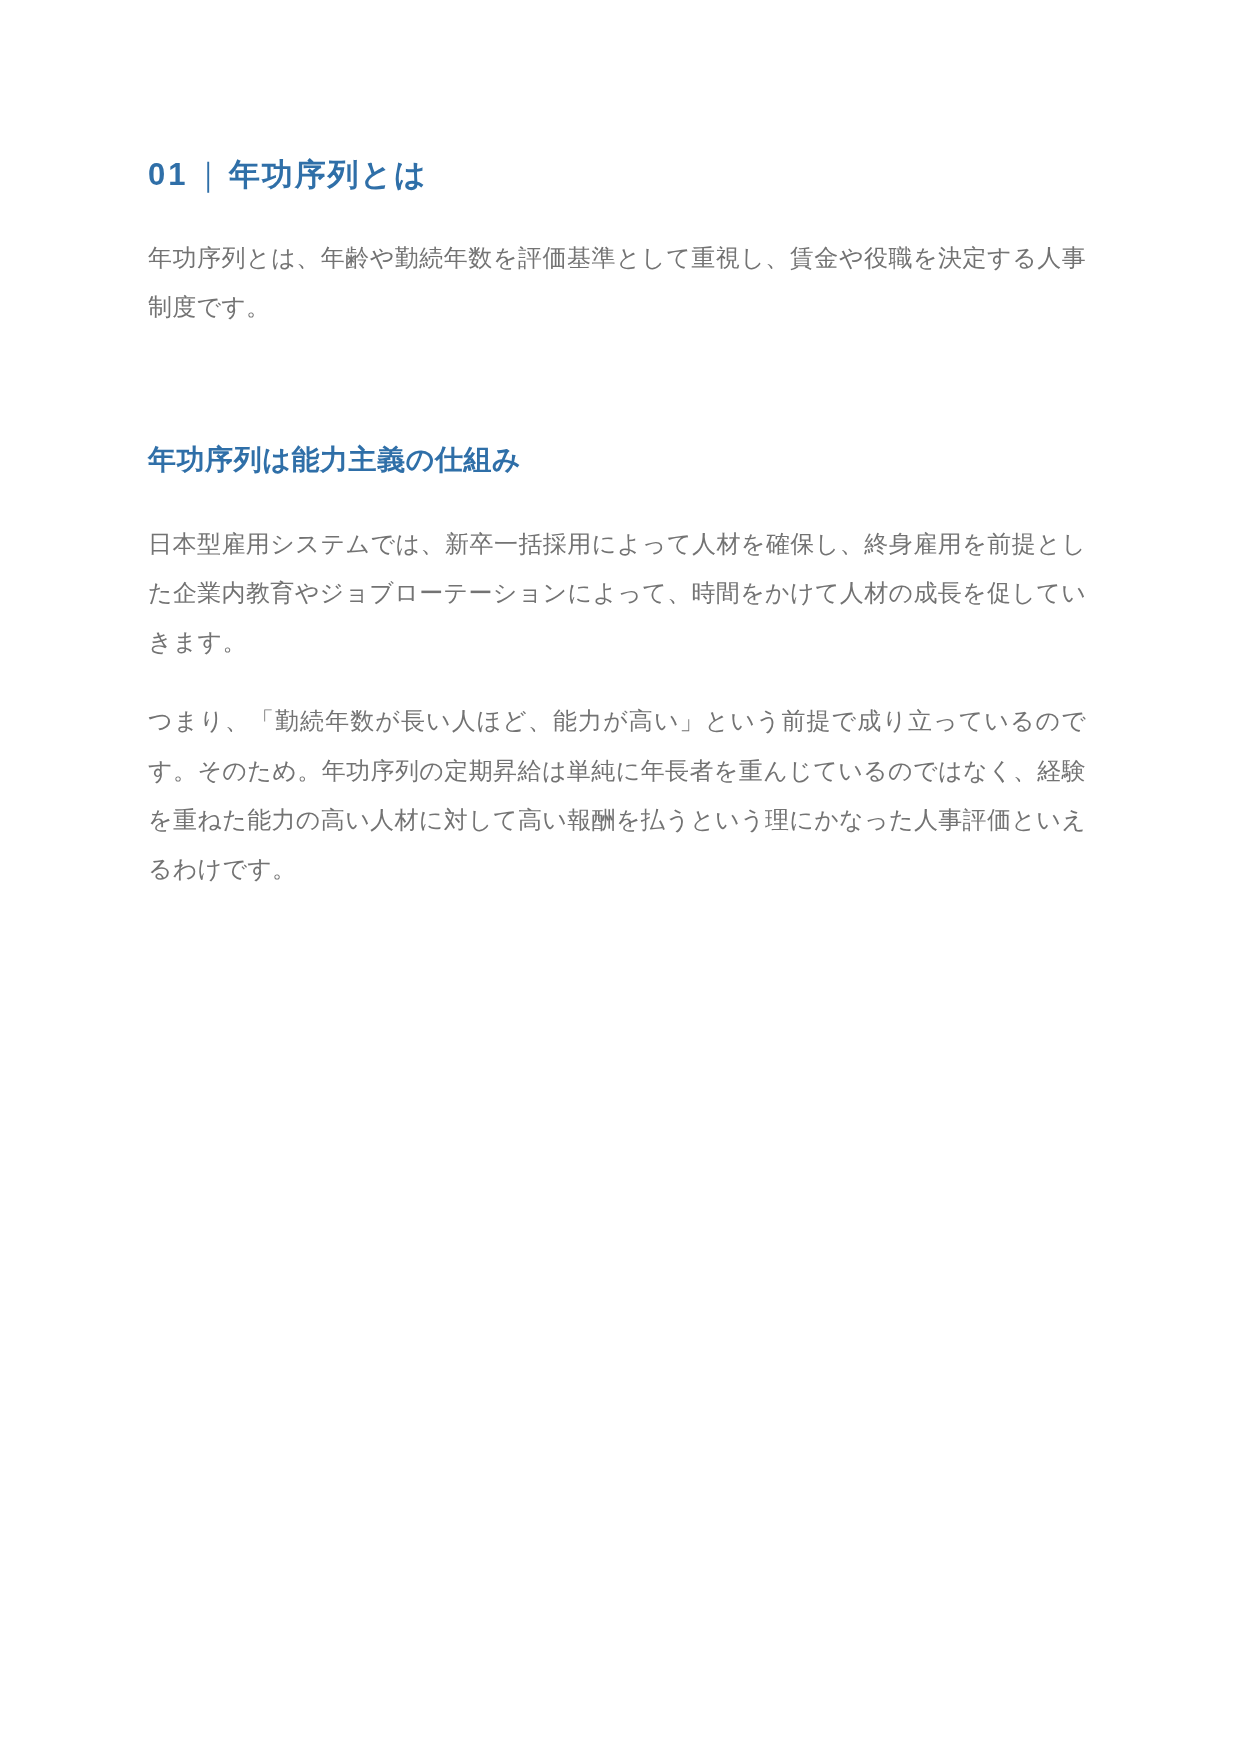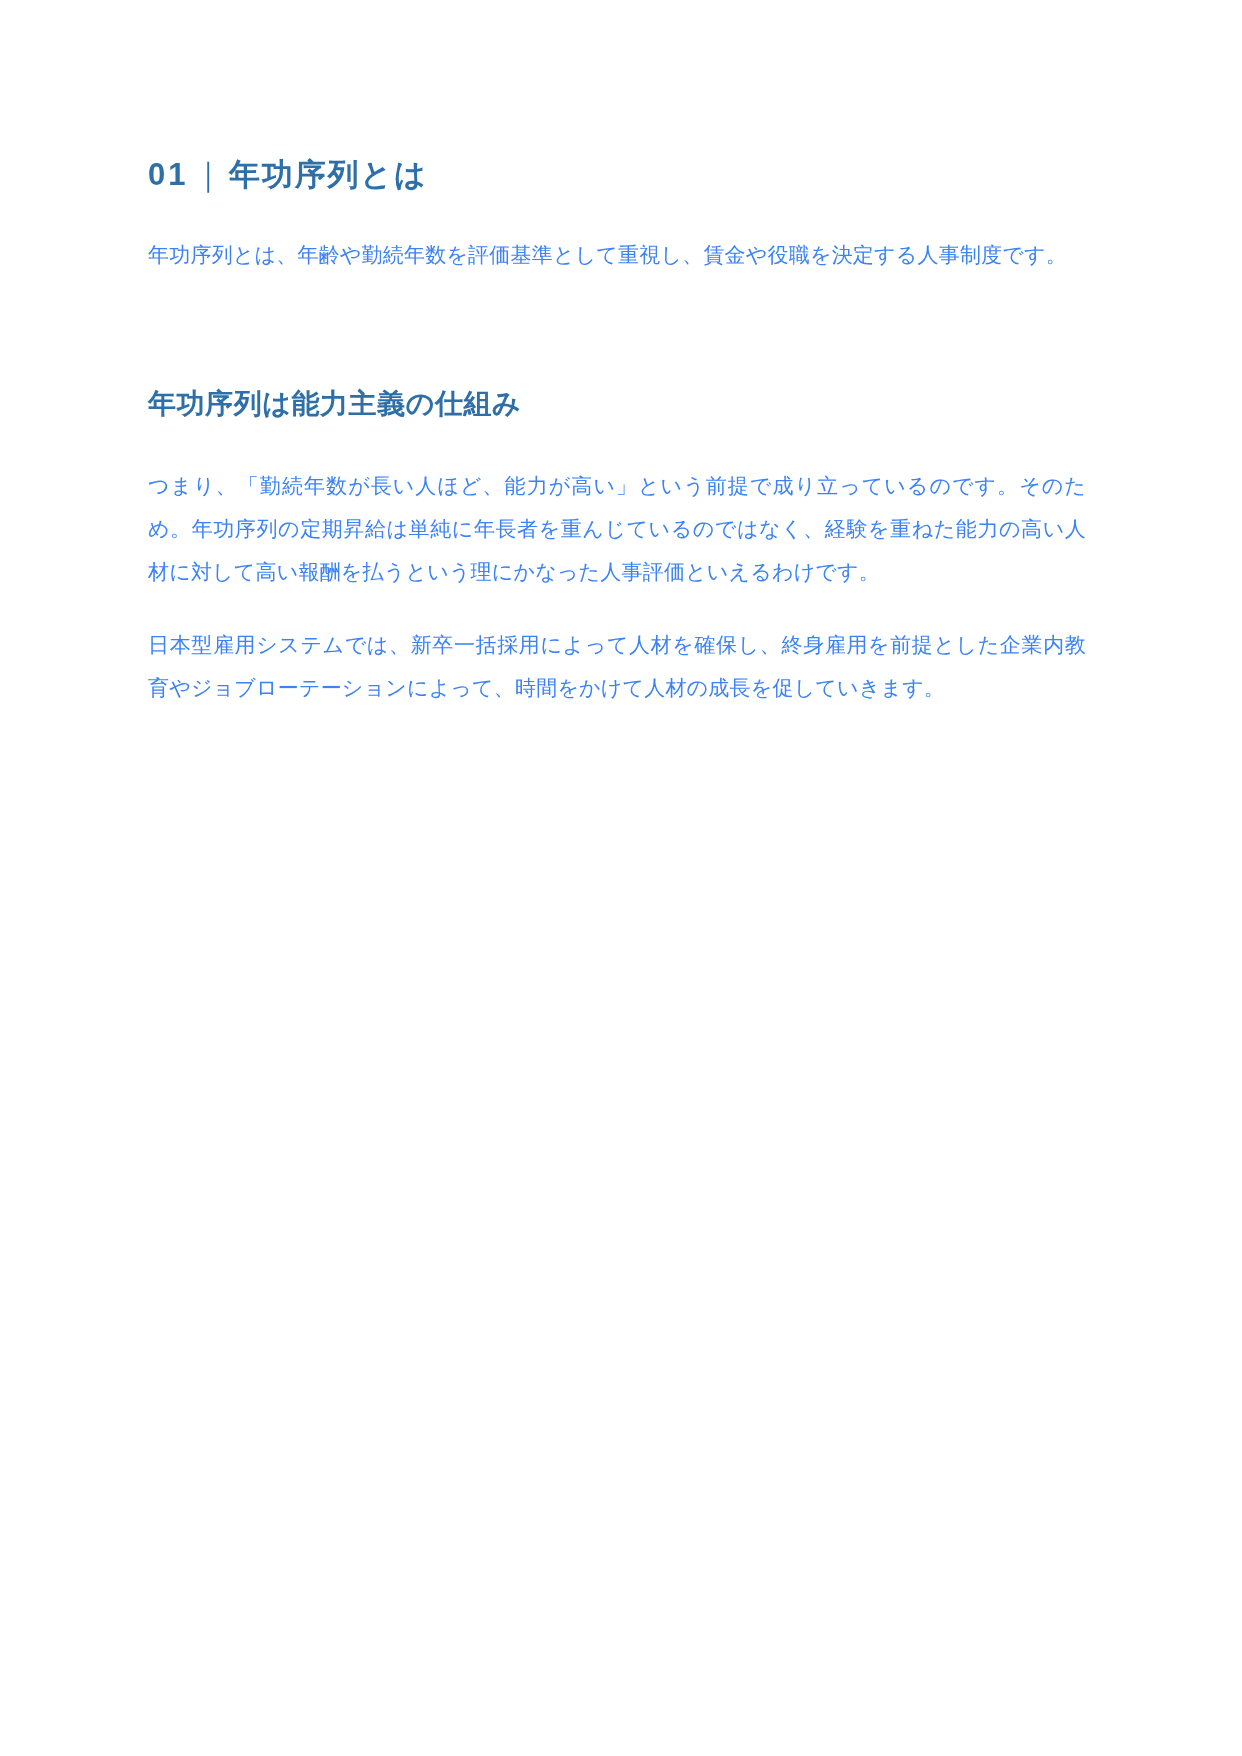--- a/index.html
+++ b/index.html
@@ -42,23 +42,23 @@
   }
   h2.sub-title {
     font-size: 28px;
     font-weight: bold;
     color: #2f6fa8;
     letter-spacing: 0.02em;
     margin: 0 0 40px 0;
     line-height: 1.4;
   }
   p.body-text {
-    font-size: 21px;
+    font-size: 24px;
     line-height: 2.05;
-    color: #3b82f6;
+    color: #737373;
     margin: 0 0 30px 0;
     letter-spacing: 0.01em;
     text-align: justify;
     text-justify: inter-ideograph;
   }
   p.body-text:last-child {
     margin-bottom: 0;
   }
   .gap-block {
     height: 78px;
@@ -73,17 +73,17 @@
     <h1 class="section-title">
       <span class="num">01</span><span class="bar">｜</span><span>年功序列とは</span>
     </h1>
 
     <p class="body-text">年功序列とは、年齢や勤続年数を評価基準として重視し、賃金や役職を決定する人事制度です。</p>
 
     <div class="gap-block"></div>
 
     <h2 class="sub-title">年功序列は能力主義の仕組み</h2>
 
+    <p class="body-text">日本型雇用システムでは、新卒一括採用によって人材を確保し、終身雇用を前提とした企業内教育やジョブローテーションによって、時間をかけて人材の成長を促していきます。</p>
     <p class="body-text">つまり、「勤続年数が長い人ほど、能力が高い」という前提で成り立っているのです。そのため。年功序列の定期昇給は単純に年長者を重んじているのではなく、経験を重ねた能力の高い人材に対して高い報酬を払うという理にかなった人事評価といえるわけです。</p>
-    <p class="body-text">日本型雇用システムでは、新卒一括採用によって人材を確保し、終身雇用を前提とした企業内教育やジョブローテーションによって、時間をかけて人材の成長を促していきます。</p>
 
   </div>
 </div>
 
 </body></html>

